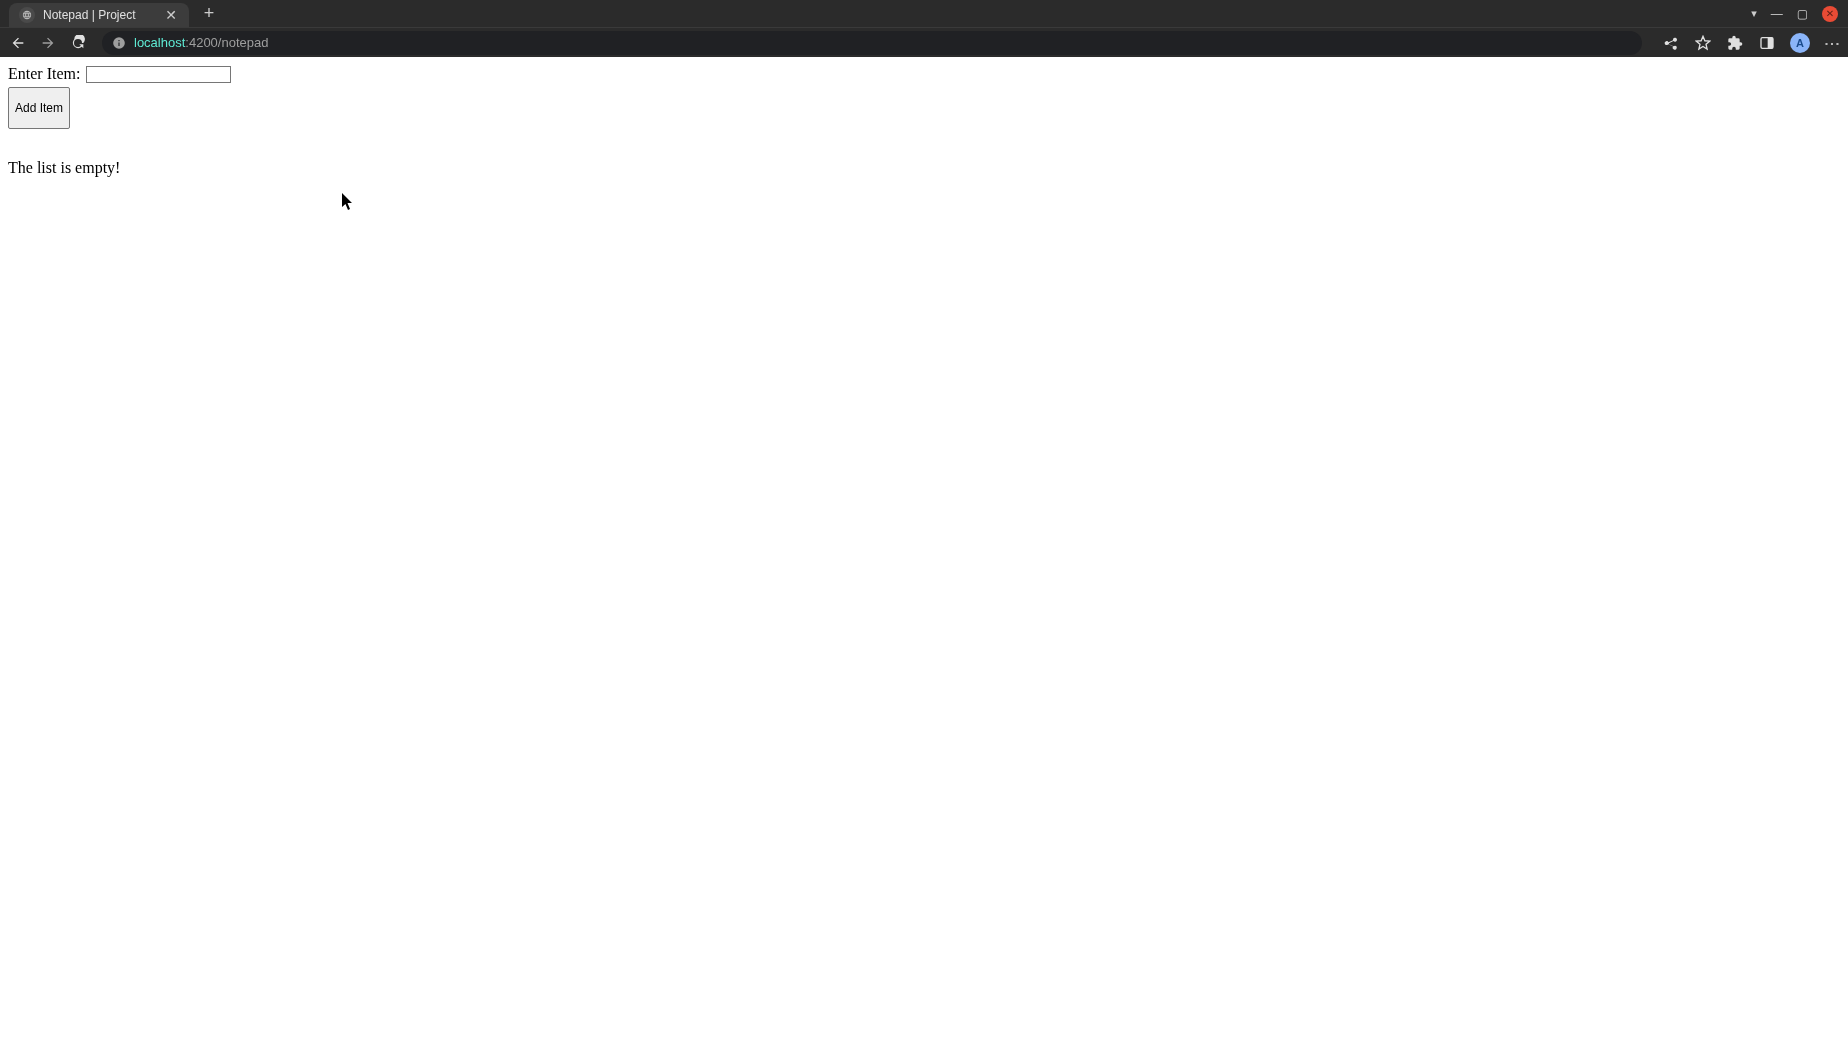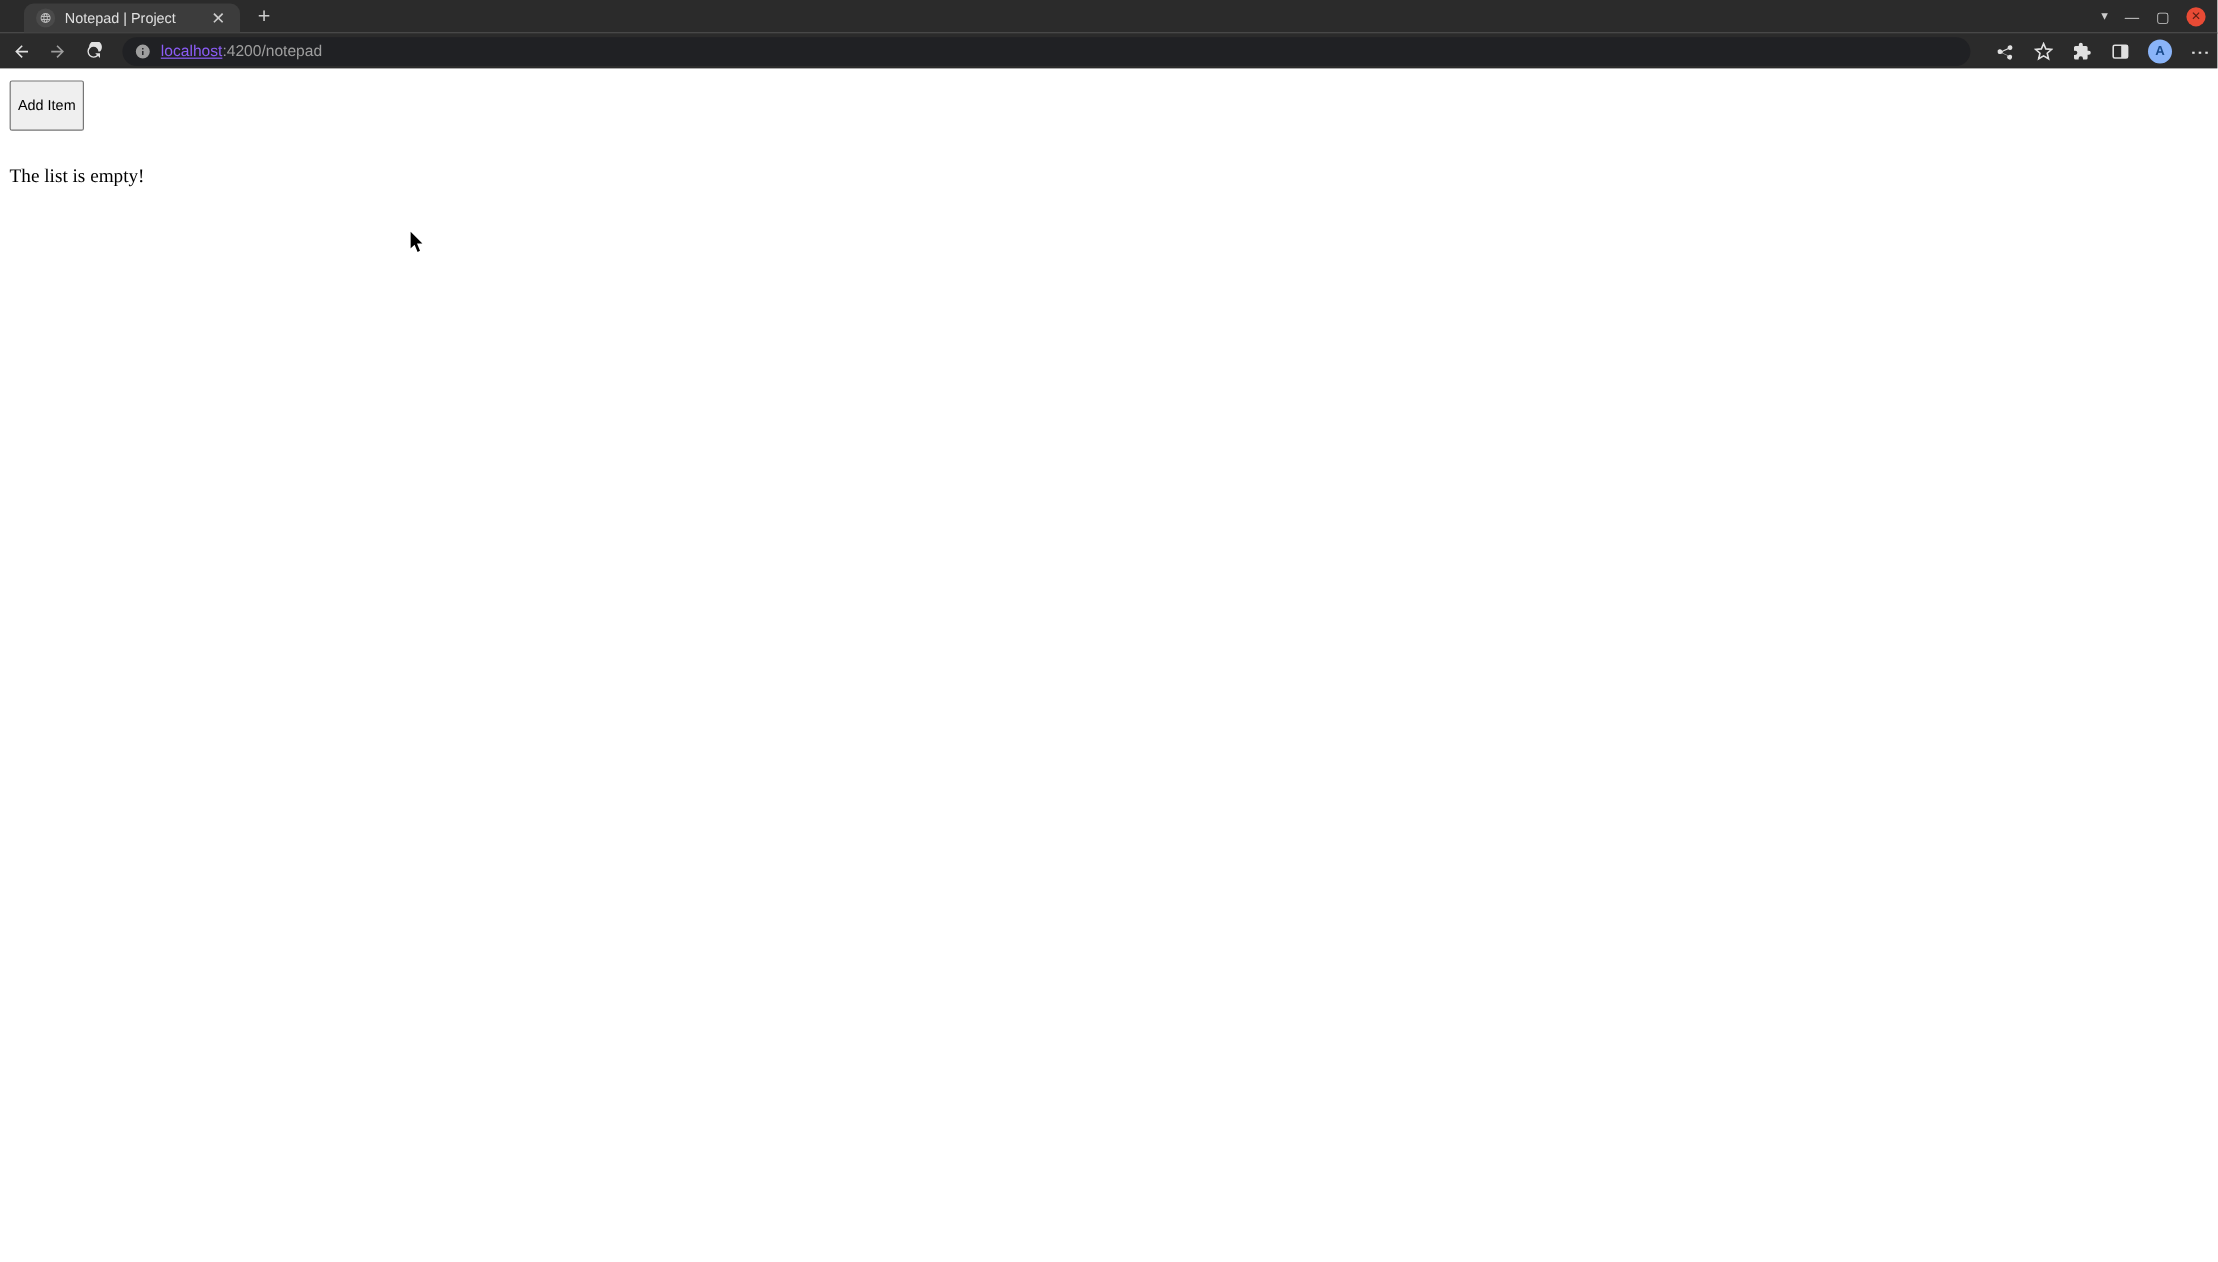--- a/index.html
+++ b/index.html
@@ -18,21 +18,21 @@
     
     .browser-chrome {
       background: #2b2b2b;
       height: 27px;
       display: flex;
       align-items: stretch;
     }
     .tab-bar {
       display: flex;
       align-items: stretch;
-      padding-left: 20px;
+      padding-left: 9px;
       flex: 1;
     }
     .tab {
       background: #3c3c3c;
       display: flex;
       align-items: center;
       padding: 0 10px;
       min-width: 180px;
       border-top-left-radius: 8px;
       border-top-right-radius: 8px;
@@ -155,22 +155,21 @@
     .site-info svg {
       width: 14px;
       height: 14px;
       fill: currentColor;
     }
     .url {
       font-size: 13px;
       color: #9e9e9e;
     }
     .url .host {
-      color: #8b5cf6;
-      text-decoration: underline;
+      color: #5eead4;
     }
     .toolbar-right {
       display: flex;
       align-items: center;
       gap: 14px;
       padding-left: 10px;
     }
     .toolbar-icon {
       color: #e0e0e0;
       width: 18px;
@@ -329,20 +328,24 @@
     </div>
     <div class="avatar">
       <span>A</span>
     </div>
     <div class="menu-dots">⋮</div>
   </div>
 </div>
 
 <div class="content">
   
+  <div class="form-row">
+    <span class="form-label">Enter Item:</span>
+    <input type="text" class="item-input" value="" style="">
+  </div>
   <button class="add-btn">Add Item</button>
   
   <div class="empty-msg">The list is empty!</div>
 </div>
 
 <svg class="cursor" viewBox="0 0 12 18">
   <path d="M0 0 L0 14 L3.5 11 L6 17 L8 16 L5.5 10 L10 10 Z" fill="#000"></path>
 </svg>
 
 </body></html>

